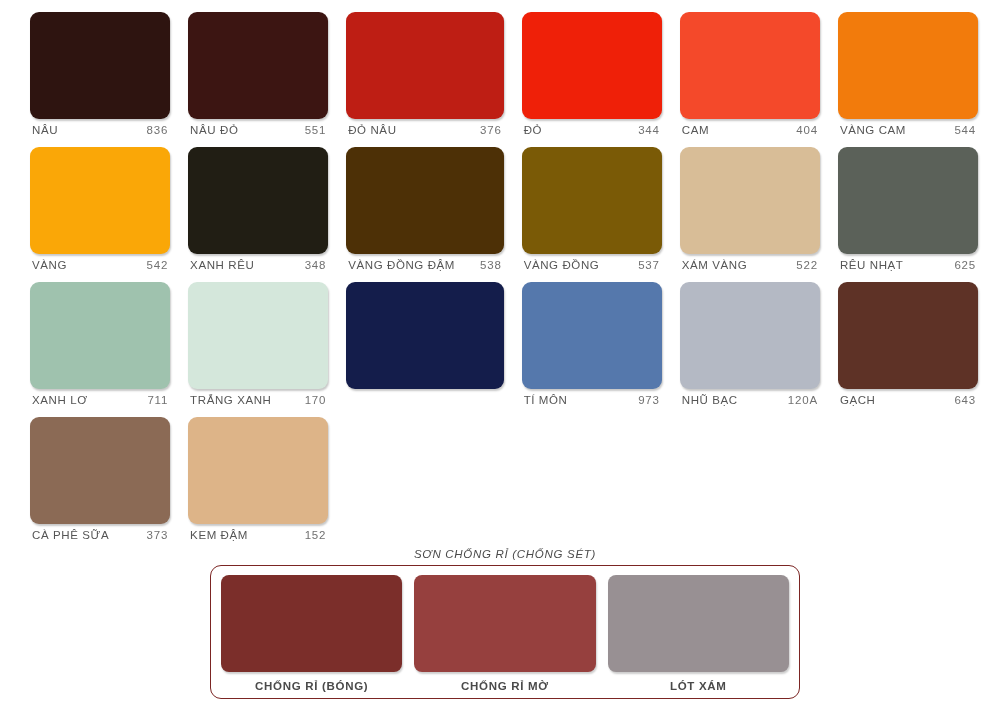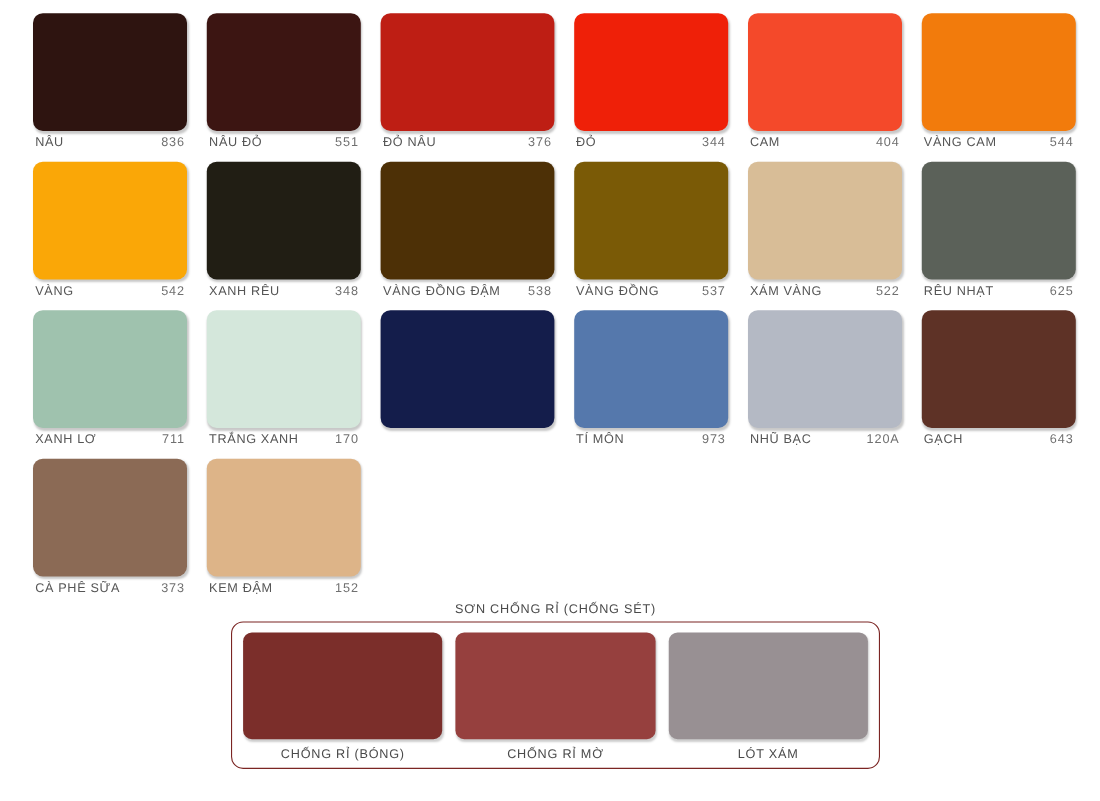--- a/index.html
+++ b/index.html
@@ -72,38 +72,40 @@
     width: 590px;
   }
 
   .antirust-title {
     text-align: center;
     font-size: 11.5px;
     letter-spacing: 0.7px;
     color: #4a4a4a;
     margin-bottom: 5px;
     text-transform: uppercase;
+    font-style: italic;
   }
 
   .antirust-box {
     border: 1.6px solid #7b2523;
     border-radius: 11px;
     padding: 9px 10px 6px 10px;
     box-sizing: border-box;
   }
 
   .antirust-row {
     display: grid;
     grid-template-columns: repeat(3, 1fr);
     column-gap: 12px;
   }
 
   .antirust-cell {
     display: flex;
     flex-direction: column;
+    font-weight: bold;
   }
 
   .antirust-chip {
     height: 97px;
     border-radius: 8px;
     box-shadow: 1px 2px 2px rgba(0,0,0,0.20);
   }
 
   .antirust-label {
     text-align: center;

